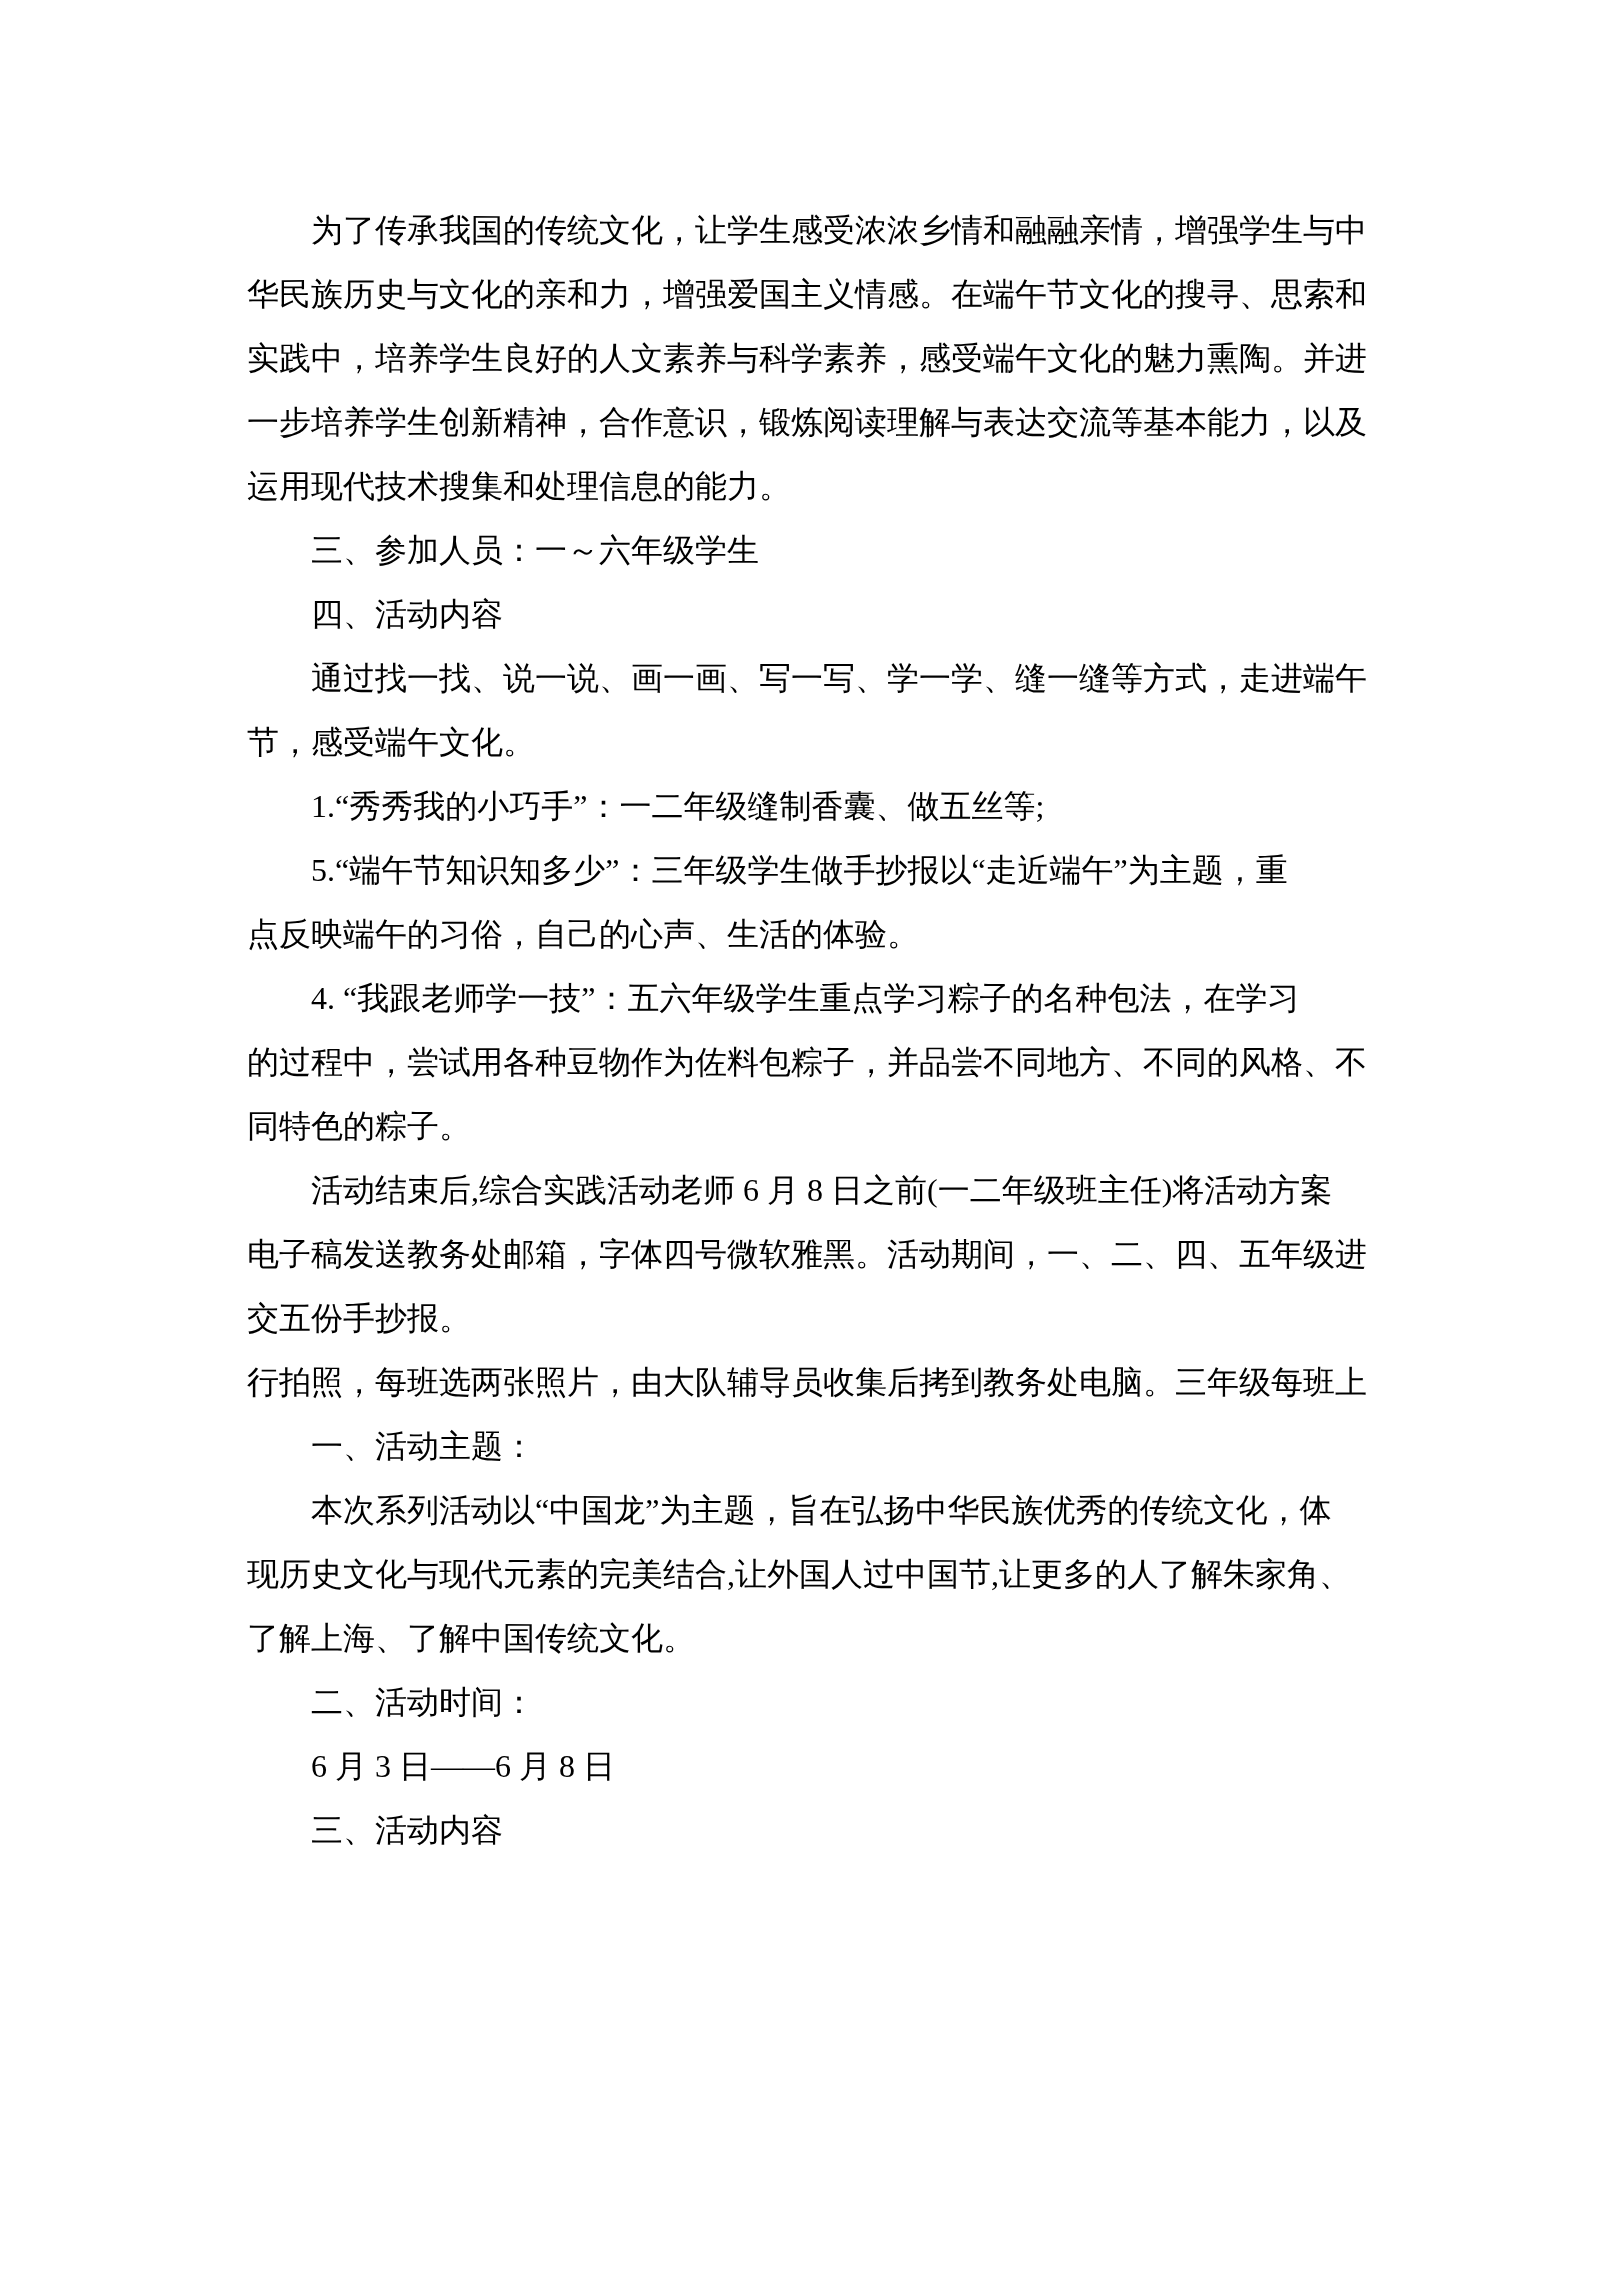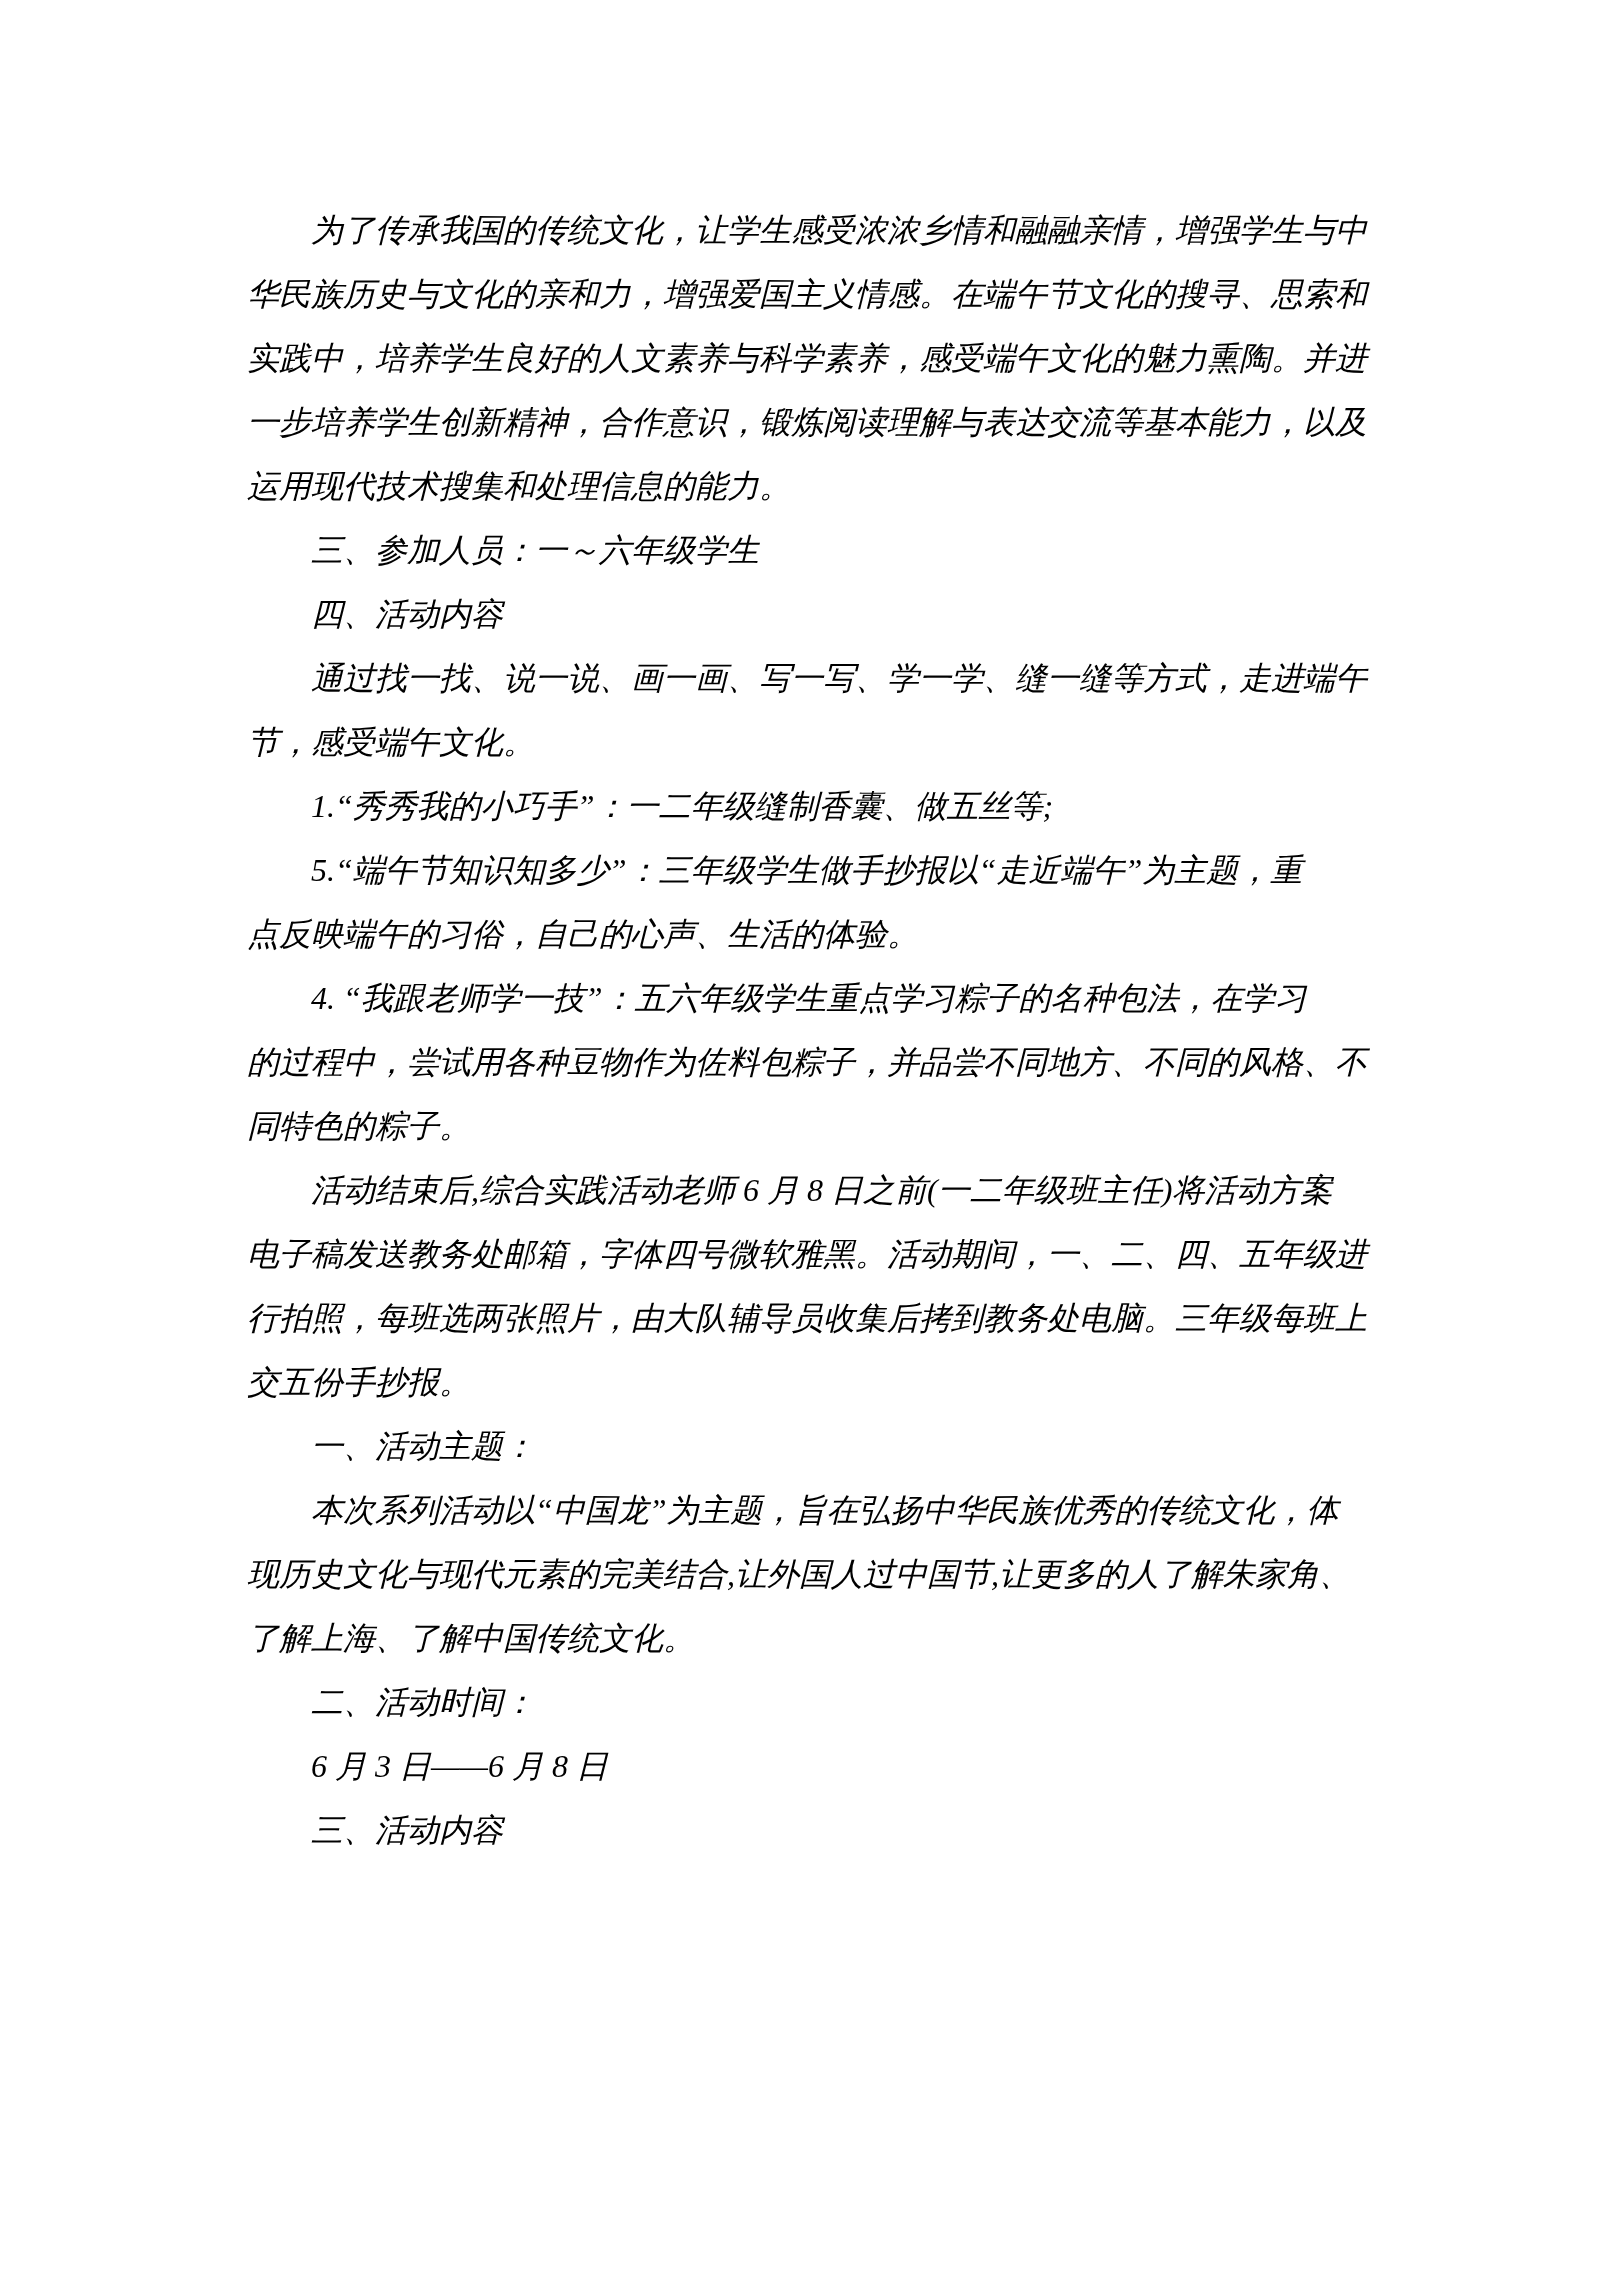--- a/index.html
+++ b/index.html
@@ -20,21 +20,20 @@
     left: 247px;
     top: 198px;
     width: 1129px;
     color: #000000;
     font-size: 32px;
     line-height: 64px;
   }
   .line {
     height: 64px;
     white-space: pre;
-    font-style: italic;
   }
   .indent {
     text-indent: 2em;
   }
 </style>
 </head>
 <body>
 
 <div class="page">
   <div class="text-block">
@@ -48,22 +47,22 @@
     <div class="line indent">通过找一找、说一说、画一画、写一写、学一学、缝一缝等方式，走进端午</div>
     <div class="line">节，感受端午文化。</div>
     <div class="line indent">1.“秀秀我的小巧手”：一二年级缝制香囊、做五丝等;</div>
     <div class="line indent">5.“端午节知识知多少”：三年级学生做手抄报以“走近端午”为主题，重</div>
     <div class="line">点反映端午的习俗，自己的心声、生活的体验。</div>
     <div class="line indent">4. “我跟老师学一技”：五六年级学生重点学习粽子的名种包法，在学习</div>
     <div class="line">的过程中，尝试用各种豆物作为佐料包粽子，并品尝不同地方、不同的风格、不</div>
     <div class="line">同特色的粽子。</div>
     <div class="line indent">活动结束后,综合实践活动老师 6 月 8 日之前(一二年级班主任)将活动方案</div>
     <div class="line">电子稿发送教务处邮箱，字体四号微软雅黑。活动期间，一、二、四、五年级进</div>
+    <div class="line">交五份手抄报。</div>
     <div class="line">行拍照，每班选两张照片，由大队辅导员收集后拷到教务处电脑。三年级每班上</div>
-    <div class="line">交五份手抄报。</div>
     <div class="line indent">一、活动主题：</div>
     <div class="line indent">本次系列活动以“中国龙”为主题，旨在弘扬中华民族优秀的传统文化，体</div>
     <div class="line">现历史文化与现代元素的完美结合,让外国人过中国节,让更多的人了解朱家角、</div>
     <div class="line">了解上海、了解中国传统文化。</div>
     <div class="line indent">二、活动时间：</div>
     <div class="line indent">6 月 3 日——6 月 8 日</div>
     <div class="line indent">三、活动内容</div>
   </div>
 </div>
 

